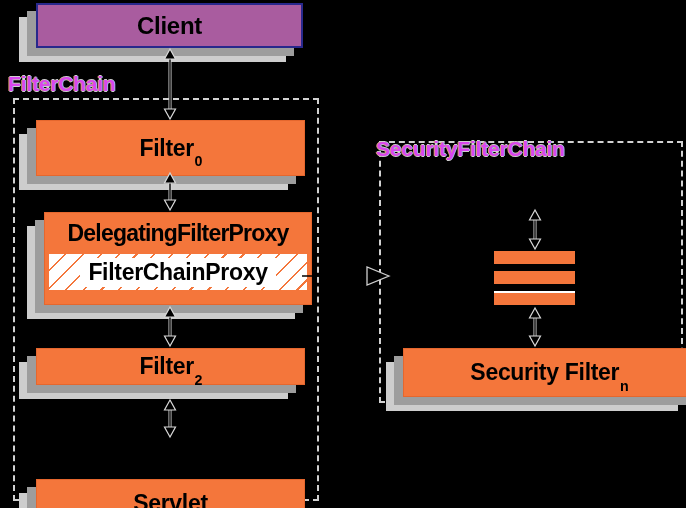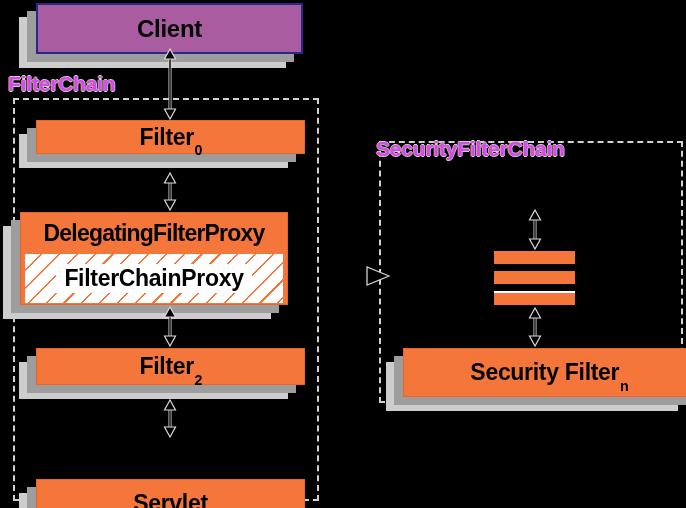--- a/index.html
+++ b/index.html
@@ -66,21 +66,21 @@
     height: 41px;
     display: flex;
     align-items: center;
     justify-content: center;
   }
   .fcp-box {
     position: absolute;
     left: 4px;
     top: 41px;
     width: 258px;
-    height: 49px;
+    height: 36px;
     background: var(--hatch_bg);
     background-image: repeating-linear-gradient(
       135deg,
       transparent 0px,
       transparent 11px,
       var(--orange) 11px,
       var(--orange) 12.6px
     );
     display: flex;
     align-items: center;
@@ -142,37 +142,37 @@
 <body>
 
 <div id="stage">
 
   <div id="filter-chain-container" class="chain-container"></div>
   <div id="security-chain-container" class="chain-container"></div>
 
   <div id="filter-chain-label" class="chain-label">FilterChain</div>
   <div id="security-chain-label" class="chain-label">SecurityFilterChain</div>
 
-  <div class="node" style="left:36px; top:3px; width:267px; height:51px;text-decoration:underline;">
+  <div class="node" style="left:36px; top:3px; width:267px; height:45px;text-decoration:underline;">
     <div class="shadow-far"></div>
     <div class="shadow-near"></div>
     <div class="face purple">
       <span class="node-label" style="font-size:24px;">Client</span>
     </div>
   </div>
 
-  <div class="node" style="left:36px; top:120px; width:269px; height:34px;">
+  <div class="node" style="left:36px; top:120px; width:269px; height:56px;">
     <div class="shadow-far"></div>
     <div class="shadow-near"></div>
     <div class="face orange">
       <span class="node-label"><span>Filter</span><sub>0</sub></span>
     </div>
   </div>
 
-  <div class="node" style="left:20px; top:212px; width:268px; height:93px;">
+  <div class="node" style="left:44px; top:212px; width:268px; height:93px;">
     <div class="shadow-far"></div>
     <div class="shadow-near"></div>
     <div class="face orange dfp">
       <div class="dfp-title">
         <span class="node-label" style="letter-spacing:-0.8px;">DelegatingFilterProxy</span>
       </div>
       <div class="fcp-box">
         <span class="node-label">FilterChainProxy</span>
       </div>
     </div>

